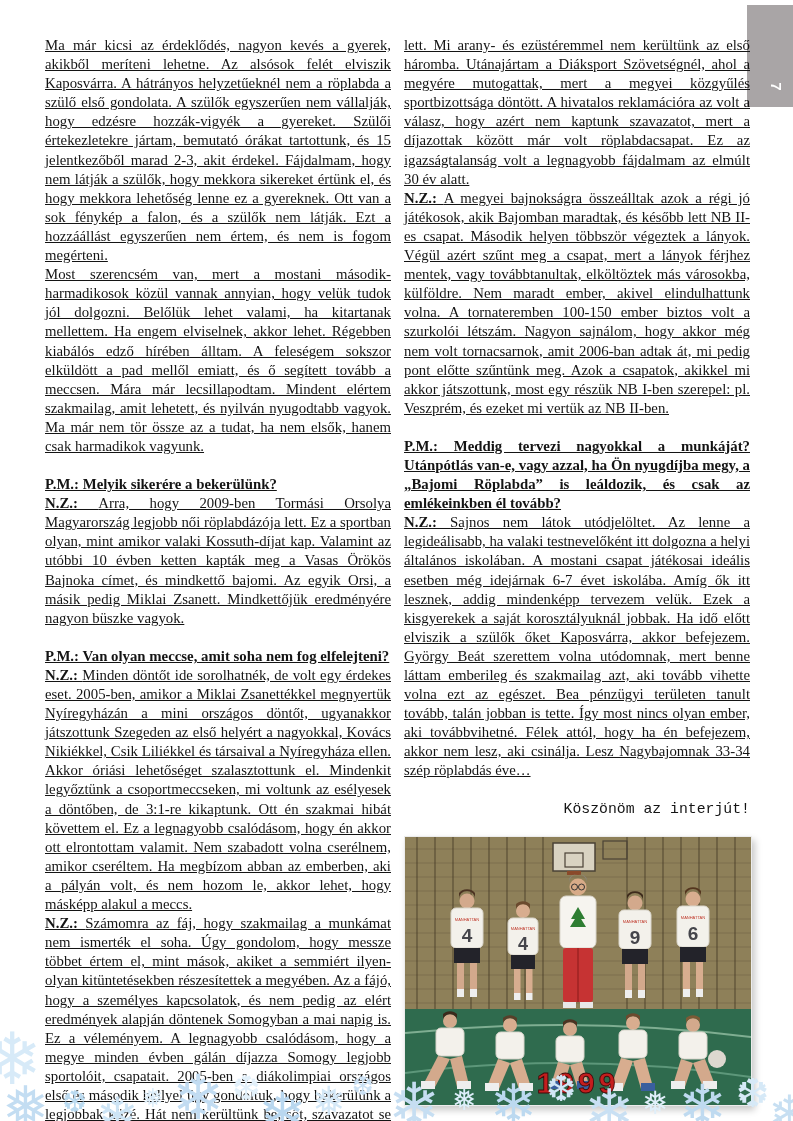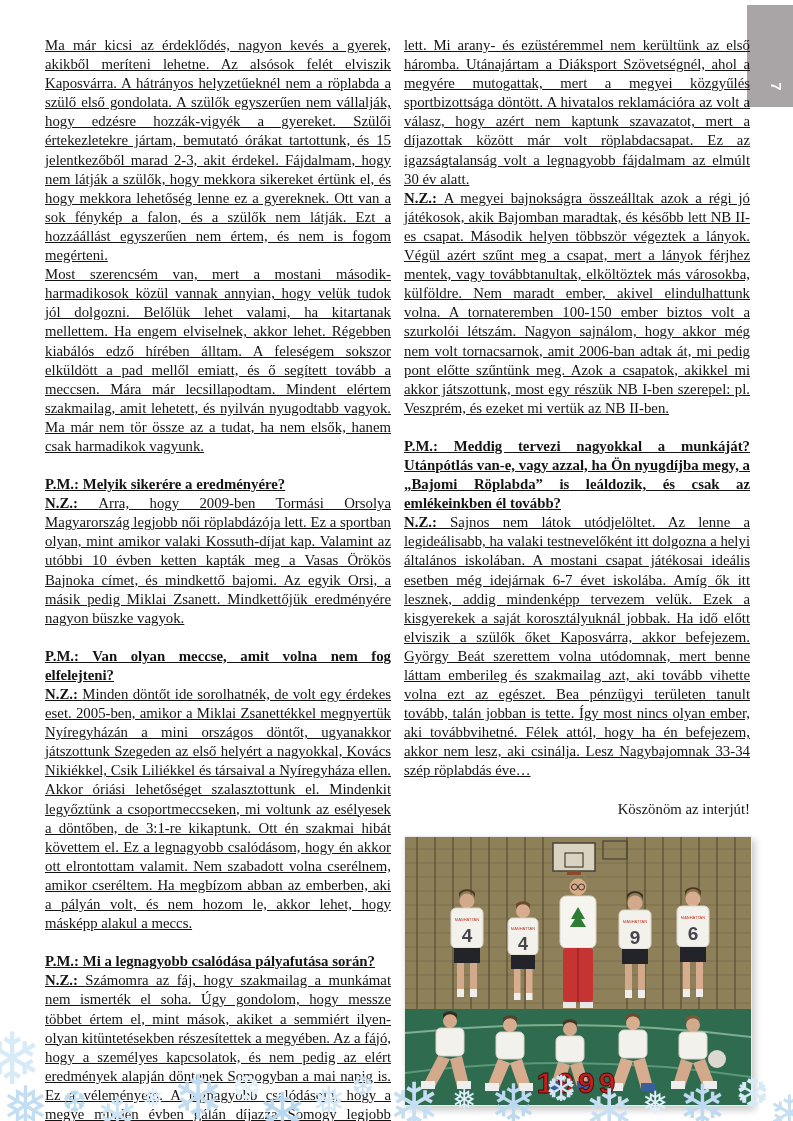--- a/index.html
+++ b/index.html
@@ -27,21 +27,21 @@
   .col{width:346px;}
   .blk{
     margin:0;text-align:justify;
     font-size:14.8px;line-height:19.1px;text-decoration:underline;
   }
   .q{font-weight:bold;margin-top:19px;}
   .a strong, .closing{font-weight:normal;}
   .a strong{font-weight:bold;}
   .closing{
     margin:19px 0 0 0;text-align:right;
-    font-size:14.8px;line-height:19.1px;
+    font-size:14.8px;line-height:19.1px;font-family:Liberation Mono, monospace;
   }
   
   .photo-wrap{
     margin-top:17px;width:346px;height:268px;
     border:1px solid #ececec;
     box-shadow:3px 4px 7px rgba(0,0,0,.22);
     background:#8e8059;
   }
   .photo-wrap svg{display:block;}
   
@@ -60,25 +60,24 @@
 <div id="page">
 
   <div class="pagenum-block">
     <span class="pagenum">7</span>
   </div>
 
   <div class="columns">
     <div class="col" id="col-left">
         <p class="blk p">Ma már kicsi az érdeklődés, nagyon kevés a gyerek, akikből meríteni lehetne. Az alsósok felét elviszik Kaposvárra. A hátrányos helyzetűeknél nem a röplabda a szülő első gondolata. A szülők egyszerűen nem vállalják, hogy edzésre hozzák-vigyék a gyereket. Szülői értekezletekre jártam, bemutató órákat tartottunk, és 15 jelentkezőből marad 2-3, akit érdekel. Fájdalmam, hogy nem látják a szülők, hogy mekkora sikereket értünk el, és hogy mekkora lehetőség lenne ez a gyereknek. Ott van a sok fénykép a falon, és a szülők nem látják. Ezt a hozzáállást egyszerűen nem értem, és nem is fogom megérteni.</p>
         <p class="blk p">Most szerencsém van, mert a mostani második-harmadikosok közül vannak annyian, hogy velük tudok jól dolgozni. Belőlük lehet valami, ha kitartanak mellettem. Ha engem elviselnek, akkor lehet. Régebben kiabálós edző hírében álltam. A feleségem sokszor elküldött a pad mellől emiatt, és ő segített tovább a meccsen. Mára már lecsillapodtam. Mindent elértem szakmailag, amit lehetett, és nyilván nyugodtabb vagyok. Ma már nem tör össze az a tudat, ha nem elsők, hanem csak harmadikok vagyunk.</p>
-        <p class="blk q">P.M.: Melyik sikerére a eredményére?</p>
+        <p class="blk q">P.M.: Melyik sikerére a bekerülünk?</p>
         <p class="blk a"><strong>N.Z.: </strong>Arra, hogy 2009-ben Tormási Orsolya Magyarország legjobb női röplabdázója lett. Ez a sportban olyan, mint amikor valaki Kossuth-díjat kap. Valamint az utóbbi 10 évben ketten kapták meg a Vasas Örökös Bajnoka címet, és mindkettő bajomi. Az egyik Orsi, a másik pedig Miklai Zsanett. Mindkettőjük eredményére nagyon büszke vagyok.</p>
-        <p class="blk q">P.M.: Van olyan meccse, amit volna nem fog elfelejteni?</p>
+        <p class="blk q">P.M.: Van olyan meccse, amit soha nem fog elfelejteni?</p>
         <p class="blk a"><strong>N.Z.: </strong>Minden döntőt ide sorolhatnék, de volt egy érdekes eset. 2005-ben, amikor a Miklai Zsanettékkel megnyertük Nyíregyházán a mini országos döntőt, ugyanakkor játszottunk Szegeden az első helyért a nagyokkal, Kovács Nikiékkel, Csik Liliékkel és társaival a Nyíregyháza ellen. Akkor óriási lehetőséget szalasztottunk el. Mindenkit legyőztünk a csoportmeccseken, mi voltunk az esélyesek a döntőben, de 3:1-re kikaptunk. Ott én szakmai hibát követtem el. Ez a legnagyobb csalódásom, hogy én akkor ott elrontottam valamit. Nem szabadott volna cserélnem, amikor cseréltem. Ha megbízom abban az emberben, aki a pályán volt, és nem hozom le, akkor lehet, hogy másképp alakul a meccs.</p>
-        <p class="blk q">P.M.: Mi a legnagyobb csalódása pályafutása során?</p>
         <p class="blk a"><strong>N.Z.: </strong>Számomra az fáj, hogy szakmailag a munkámat nem ismerték el soha. Úgy gondolom, hogy messze többet értem el, mint mások, akiket a semmiért ilyen-olyan kitüntetésekben részesítettek a megyében. Az a fájó, hogy a személyes kapcsolatok, és nem pedig az elért eredmények alapján döntenek Somogyban a mai napig is. Ez a véleményem. A legnagyobb csalódásom, hogy a megye minden évben gálán díjazza Somogy legjobb sportolóit, csapatait. 2005-ben a diákolimpiai országos első és második hellyel úgy gondoltuk, hogy bekerülünk a legjobbak közé. Hát nem kerültünk be, sőt, szavazatot se kaptunk. Az év csapata a Rákóczi egyik focicsapata lett bajnoki címével. Az év második legjobb csapatának a Munkácsy röplabdacsapatát választották a két országos első címével. A harmadik csapat pedig egy ezüstérmes kaposvári kosárlabdacsapat</p>
       </div>
     <div class="col" id="col-right">
 
     <p class="blk p">lett. Mi arany- és ezüstéremmel nem kerültünk az első háromba. Utánajártam a Diáksport Szövetségnél, ahol a megyére mutogattak, mert a megyei közgyűlés sportbizottsága döntött. A hivatalos reklamációra az volt a válasz, hogy azért nem kaptunk szavazatot, mert a díjazottak között már volt röplabdacsapat. Ez az igazságtalanság volt a legnagyobb fájdalmam az elmúlt 30 év alatt.</p>
         <p class="blk a"><strong>N.Z.: </strong>A megyei bajnokságra összeálltak azok a régi jó játékosok, akik Bajomban maradtak, és később lett NB II-es csapat. Második helyen többször végeztek a lányok. Végül azért szűnt meg a csapat, mert a lányok férjhez mentek, vagy továbbtanultak, elköltöztek más városokba, külföldre. Nem maradt ember, akivel elindulhattunk volna. A tornateremben 100-150 ember biztos volt a szurkolói létszám. Nagyon sajnálom, hogy akkor még nem volt tornacsarnok, amit 2006-ban adtak át, mi pedig pont előtte szűntünk meg. Azok a csapatok, akikkel mi akkor játszottunk, most egy részük NB I-ben szerepel: pl. Veszprém, és ezeket mi vertük az NB II-ben.</p>
         <p class="blk q">P.M.: Meddig tervezi nagyokkal a munkáját? Utánpótlás van-e, vagy azzal, ha Ön nyugdíjba megy, a „Bajomi Röplabda” is leáldozik, és csak az emlékeinkben él tovább?</p>
         <p class="blk a"><strong>N.Z.: </strong>Sajnos nem látok utódjelöltet. Az lenne a legideálisabb, ha valaki testnevelőként itt dolgozna a helyi általános iskolában. A mostani csapat játékosai ideális esetben még idejárnak 6-7 évet iskolába. Amíg ők itt lesznek, addig mindenképp tervezem velük. Ezek a kisgyerekek a saját korosztályuknál jobbak. Ha idő előtt elviszik a szülők őket Kaposvárra, akkor befejezem. György Beát szerettem volna utódomnak, mert benne láttam emberileg és szakmailag azt, aki tovább vihette volna ezt az egészet. Bea pénzügyi területen tanult tovább, talán jobban is tette. Így most nincs olyan ember, aki továbbvihetné. Félek attól, hogy ha én befejezem, akkor nem lesz, aki csinálja. Lesz Nagybajomnak 33-34 szép röplabdás éve…</p>
         <p class="closing" id="tpl-closing">Köszönöm az interjút!</p>
         <div class="photo-wrap" id="tpl-photo">

